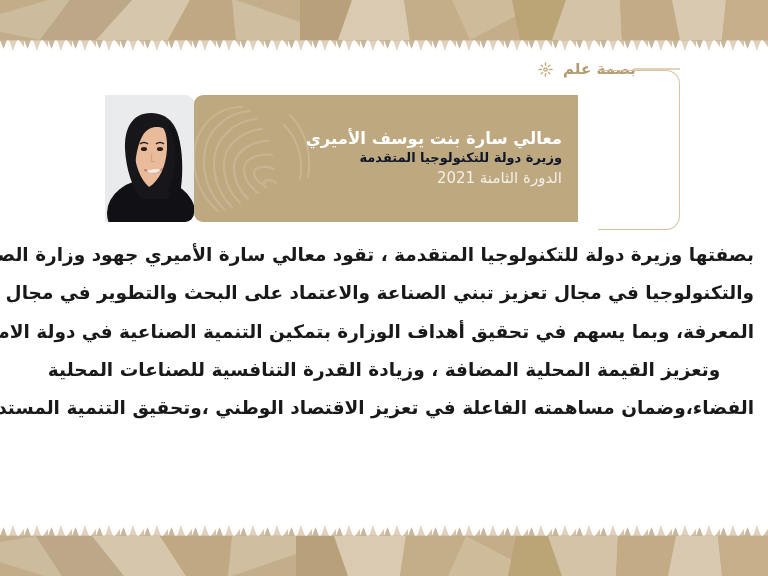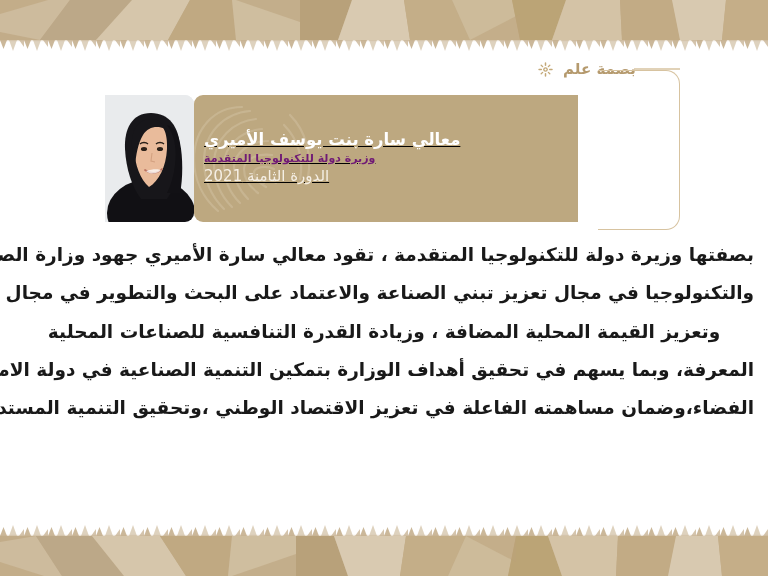--- a/index.html
+++ b/index.html
@@ -101,31 +101,31 @@
   
   #fingerprint {
     position:absolute;
     left:-14px; top:4px;
     width:132px; height:124px;
     opacity:.40;
     pointer-events:none;
   }
   #fingerprint svg { display:block; width:132px; height:124px; }
 
-  .card-text { position:relative; z-index:2; text-align:left; width:100%;text-decoration:underline; }
+  .card-text { position:relative; z-index:2; text-align:right; width:100%; }
 
   #person-name {
     font-size:16.5px; font-weight:700;
     color:#ffffff;
     line-height:1.32;
     white-space:nowrap;
   }
   #person-title {
-    font-size:11px; font-weight:700;
-    color:#701a75;
+    font-size:13px; font-weight:700;
+    color:#0f172a;
     line-height:1.4;
     white-space:nowrap;
   }
   #award-name {
     margin-top:7px;
     font-size:12.5px; font-weight:400;
     color:#f5efe5;
     line-height:1.45;
     white-space:nowrap;
   }
@@ -280,22 +280,22 @@
         <path d="M47 58 L46 66 L50 67" stroke="#d3a181" stroke-width="1.1" fill="none"></path>
         <path d="M40 75 C45 79 52 79 57 74" stroke="#b9705f" stroke-width="1.7" fill="none" stroke-linecap="round"></path>
         <path d="M41 76 C47 74 53 74 56 75 C53 79 45 80 41 76 Z" fill="#ffffff" opacity=".75"></path>
       </svg>
     </div>
   </div>
 
   <div id="body-text">
     <div class="body-line">بصفتها وزيرة دولة للتكنولوجيا المتقدمة ، تقود معالي سارة الأميري جهود وزارة الصناعة</div>
     <div class="body-line">والتكنولوجيا في مجال تعزيز تبني الصناعة والاعتماد على البحث والتطوير في مجال</div>
+    <div class="body-line">المعرفة، وبما يسهم في تحقيق أهداف الوزارة بتمكين التنمية الصناعية في دولة الامارات</div>
     <div class="body-line">وتعزيز القيمة المحلية المضافة ، وزيادة القدرة التنافسية للصناعات المحلية</div>
-    <div class="body-line">المعرفة، وبما يسهم في تحقيق أهداف الوزارة بتمكين التنمية الصناعية في دولة الامارات</div>
     <div class="body-line">الفضاء،وضمان مساهمته الفاعلة في تعزيز الاقتصاد الوطني ،وتحقيق التنمية المستدامة</div>
   </div>
 
   <div class="zig bottom">
     <svg viewBox="0 0 768 13" preserveAspectRatio="none">
       <defs>
         <pattern id="zigB" x="0" y="0" width="24" height="13" patternUnits="userSpaceOnUse">
           <rect width="24" height="13" fill="#ffffff"></rect>
           <polygon points="0,13 7,13 3.5,4" fill="#c2ac89" opacity=".85"></polygon>
           <polygon points="9,13 17,13 13,2" fill="#c2ac89" opacity=".55"></polygon>

